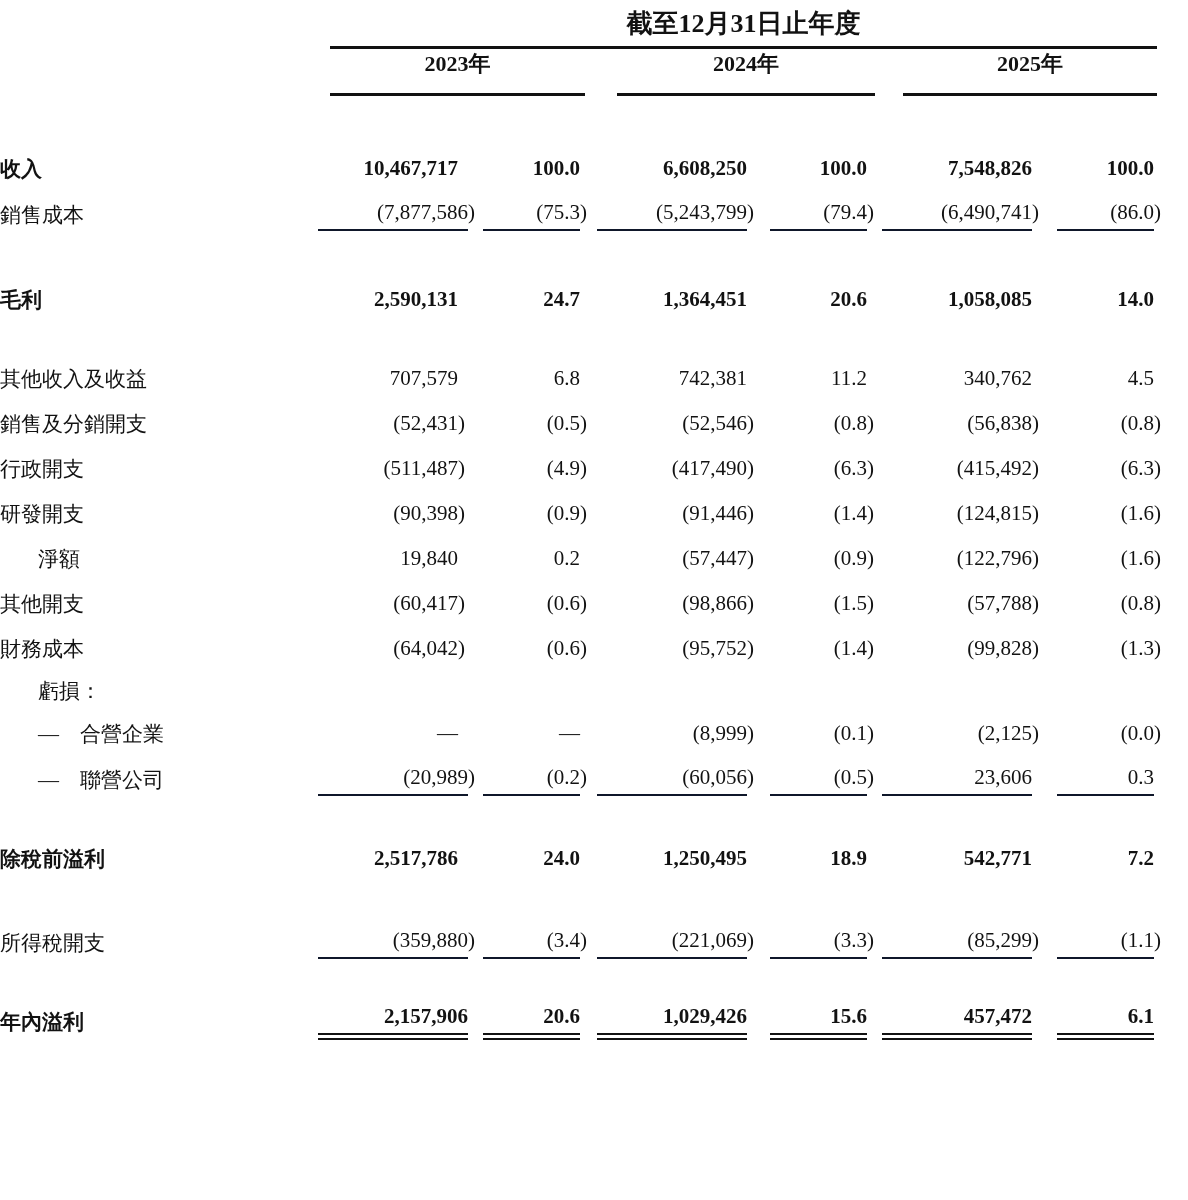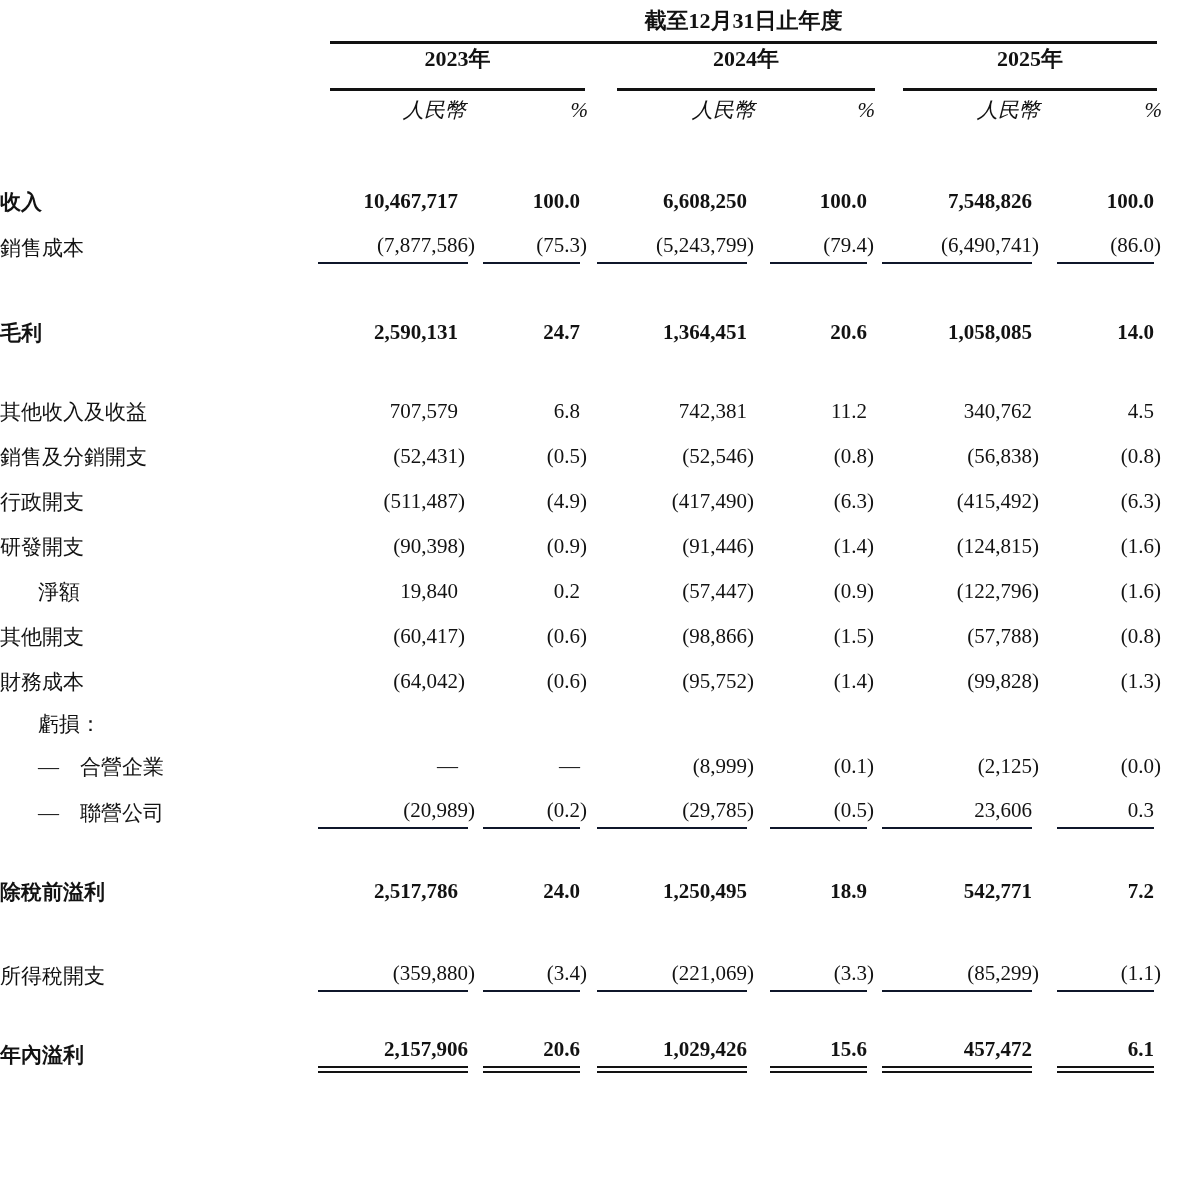--- a/index.html
+++ b/index.html
@@ -27,21 +27,21 @@
     font-weight: normal;
   }
   
   tr.title-row { height: 38px; }
   .title-block {
     border-bottom: 3px solid #121212;
     margin: 0 5px 0 12px;
     padding-bottom: 5px;
     text-align: center;
     font-weight: bold;
-    font-size: 22px;
+    font-size: 26px;
   }
   tr.years-row { height: 47px; }
   .year-block {
     border-bottom: 3px solid #121212;
     padding-bottom: 14px;
     text-align: center;
     font-weight: bold;
     font-size: 22px;
   }
   .year-block.g1 { margin: 0 3px 0 12px; }
@@ -93,29 +93,20 @@
       <th colspan="2">
         <div class="year-block g1">2023年</div>
       </th>
       <th colspan="2">
         <div class="year-block g2">2024年</div>
       </th>
       <th colspan="2">
         <div class="year-block g3">2025年</div>
       </th>
     </tr>
-    <tr class="subhead-row">
-      <th></th>
-      <th class="num">人民幣</th>
-      <th class="num">%</th>
-      <th class="num">人民幣</th>
-      <th class="num">%</th>
-      <th class="num">人民幣</th>
-      <th class="num">%</th>
-    </tr>
   </thead>
   <tbody>
       <tr style="height: 50px;">
     <td colspan="7"></td>
   </tr>
       <tr class="bold">
     <td class="label">收入</td>
     <td class="num rmb"><span>10,467,717</span><span class="pr"></span></td>
     <td class="num pct"><span>100.0</span><span class="pr"></span></td>
     <td class="num rmb"><span>6,608,250</span><span class="pr"></span></td>
@@ -225,21 +216,21 @@
     <td class="num pct"><span>—</span><span class="pr"></span></td>
     <td class="num rmb"><span>(8,999</span><span class="pr">)</span></td>
     <td class="num pct"><span>(0.1</span><span class="pr">)</span></td>
     <td class="num rmb"><span>(2,125</span><span class="pr">)</span></td>
     <td class="num pct"><span>(0.0</span><span class="pr">)</span></td>
   </tr>
       <tr style="height: 48px;">
     <td class="label indent">—　聯營公司</td>
     <td class="num rmb"><span class="rl rule-single w-rmb">(20,989</span><span class="pr">)</span></td>
     <td class="num pct"><span class="rl rule-single w-pct">(0.2</span><span class="pr">)</span></td>
-    <td class="num rmb"><span class="rl rule-single w-rmb">(29,785</span><span class="pr">)</span></td>
+    <td class="num rmb"><span class="rl rule-single w-rmb">(60,056</span><span class="pr">)</span></td>
     <td class="num pct"><span class="rl rule-single w-pct">(0.5</span><span class="pr">)</span></td>
     <td class="num rmb"><span class="rl rule-single w-rmb">23,606</span><span class="pr"></span></td>
     <td class="num pct"><span class="rl rule-single w-pct">0.3</span><span class="pr"></span></td>
   </tr>
       <tr style="height: 32px;">
     <td colspan="7"></td>
   </tr>
       <tr class="bold">
     <td class="label">除稅前溢利</td>
     <td class="num rmb"><span>2,517,786</span><span class="pr"></span></td>

